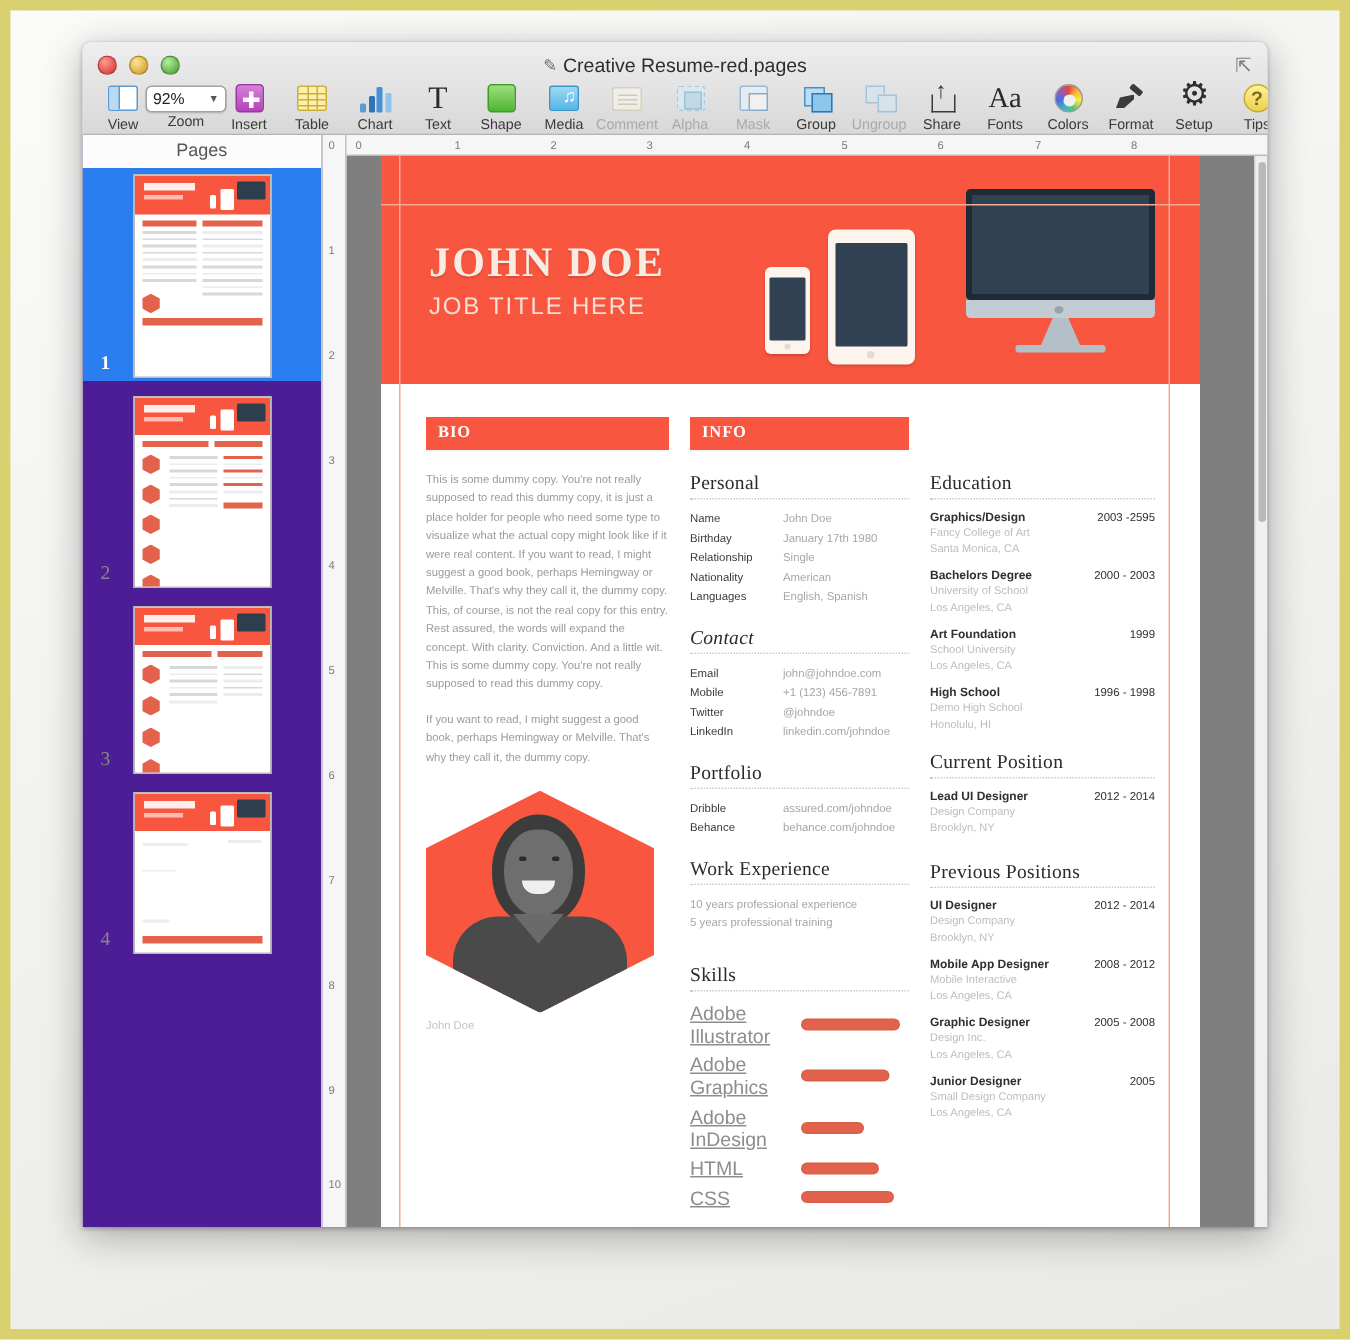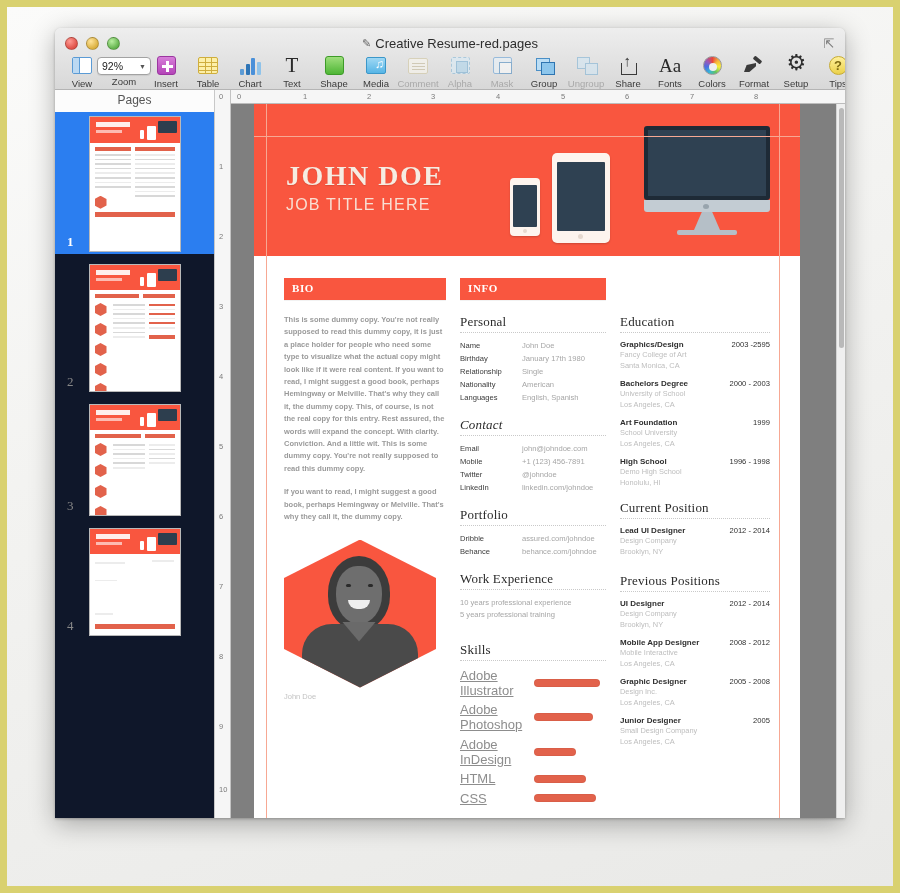--- a/index.html
+++ b/index.html
@@ -113,21 +113,21 @@
      clip-path: polygon(0% 100%, 22% 22%, 100% 0%, 100% 35%, 45% 100%);}
   .ic-setup { width:19px;height:19px;position:relative;}
   .ic-setup:before{content:"\2699";position:absolute;left:0;top:-4px;font-size:22px;color:#2e2e2e;line-height:22px;}
   .ic-tips { width:19px;height:19px;border-radius:50%;background:linear-gradient(#fff09a,#ebd14a);
      border:1px solid #c6ab32;color:#7d6a12;font-size:13px;font-weight:bold;text-align:center;line-height:17px;}
 
   
   .content { position:absolute; left:0; top:62px; right:0; bottom:0; display:flex; }
 
   
-  .sidebar { width:160px; background:#0f172a; border-right:1px solid #c8c8c8; position:relative; }
+  .sidebar { width:160px; background:#4c1d95; border-right:1px solid #c8c8c8; position:relative; }
   .sidebar-head { height:22px; text-align:center; font-size:12px; color:#555; padding-top:3px; background:#fcfcfc;}
   .thumbs { position:absolute; left:0; right:0; top:22px; bottom:0; overflow:hidden; }
   .thumb-wrap { position:relative; padding:4px 0 2px 0; }
   .thumb-wrap.selected { background:#2b7ef0; }
   .thumb-num { position:absolute; left:12px; bottom:4px; font-size:13px; color:#888; font-family:"Liberation Serif",serif;}
   .thumb-wrap.selected .thumb-num { color:#fff; font-weight:bold; }
   .thumb {
     width:92px; margin:0 auto; background:#fff; border:1px solid #b9b9b9;
     position:relative; overflow:hidden;
   }
@@ -201,21 +201,21 @@
 
   .sec-banner {
     background:#f9563f; height:22px; position:relative; margin-bottom:14px;
     box-shadow:0 1px 0 rgba(0,0,0,.05);
   }
   .sec-banner span {
     position:absolute; left:8px; top:4px;
     font-family:"Liberation Serif",serif; font-weight:bold;
     font-size:11px; letter-spacing:.6px; color:#fff;
   }
-  .bio-p { font-size:7.5px; line-height:12.4px; color:#9a9a9a; margin-bottom:11px; text-align:left;font-weight:bold; }
+  .bio-p { font-size:7.5px; line-height:12.4px; color:#9a9a9a; margin-bottom:11px; text-align:left; }
 
   .h2 {
     font-family:"Liberation Serif",serif; font-size:13px; color:#2b2b2b;
     margin-bottom:2px; letter-spacing:.2px;
   }
   .rule { border-bottom:1px dotted #c9c9c9; margin-bottom:7px; }
 
   .kv { display:flex; font-size:7.6px; line-height:11.6px; margin-bottom:1.5px; }
   .kv .k { width:62px; font-weight:normal; color:#3a3a3a; }
   .kv .v { color:#a6a6a6; }
@@ -744,21 +744,21 @@
                   <div class="h2" style="margin-top:20px;">Skills</div>
                   <div class="rule"></div>
 
                   <div class="skill-row">
                     <div class="skill-name">Adobe Illustrator</div>
                     <div class="skill-track">
                         <div class="skill-bar" style="width: 92%;"></div>
                       </div>
                   </div>
                   <div class="skill-row">
-                    <div class="skill-name">Adobe Photoshop</div>
+                    <div class="skill-name">Adobe Graphics</div>
                     <div class="skill-track">
                         <div class="skill-bar" style="width: 82%;"></div>
                       </div>
                   </div>
                   <div class="skill-row">
                     <div class="skill-name">Adobe InDesign</div>
                     <div class="skill-track">
                         <div class="skill-bar" style="width: 58%;"></div>
                       </div>
                   </div>

